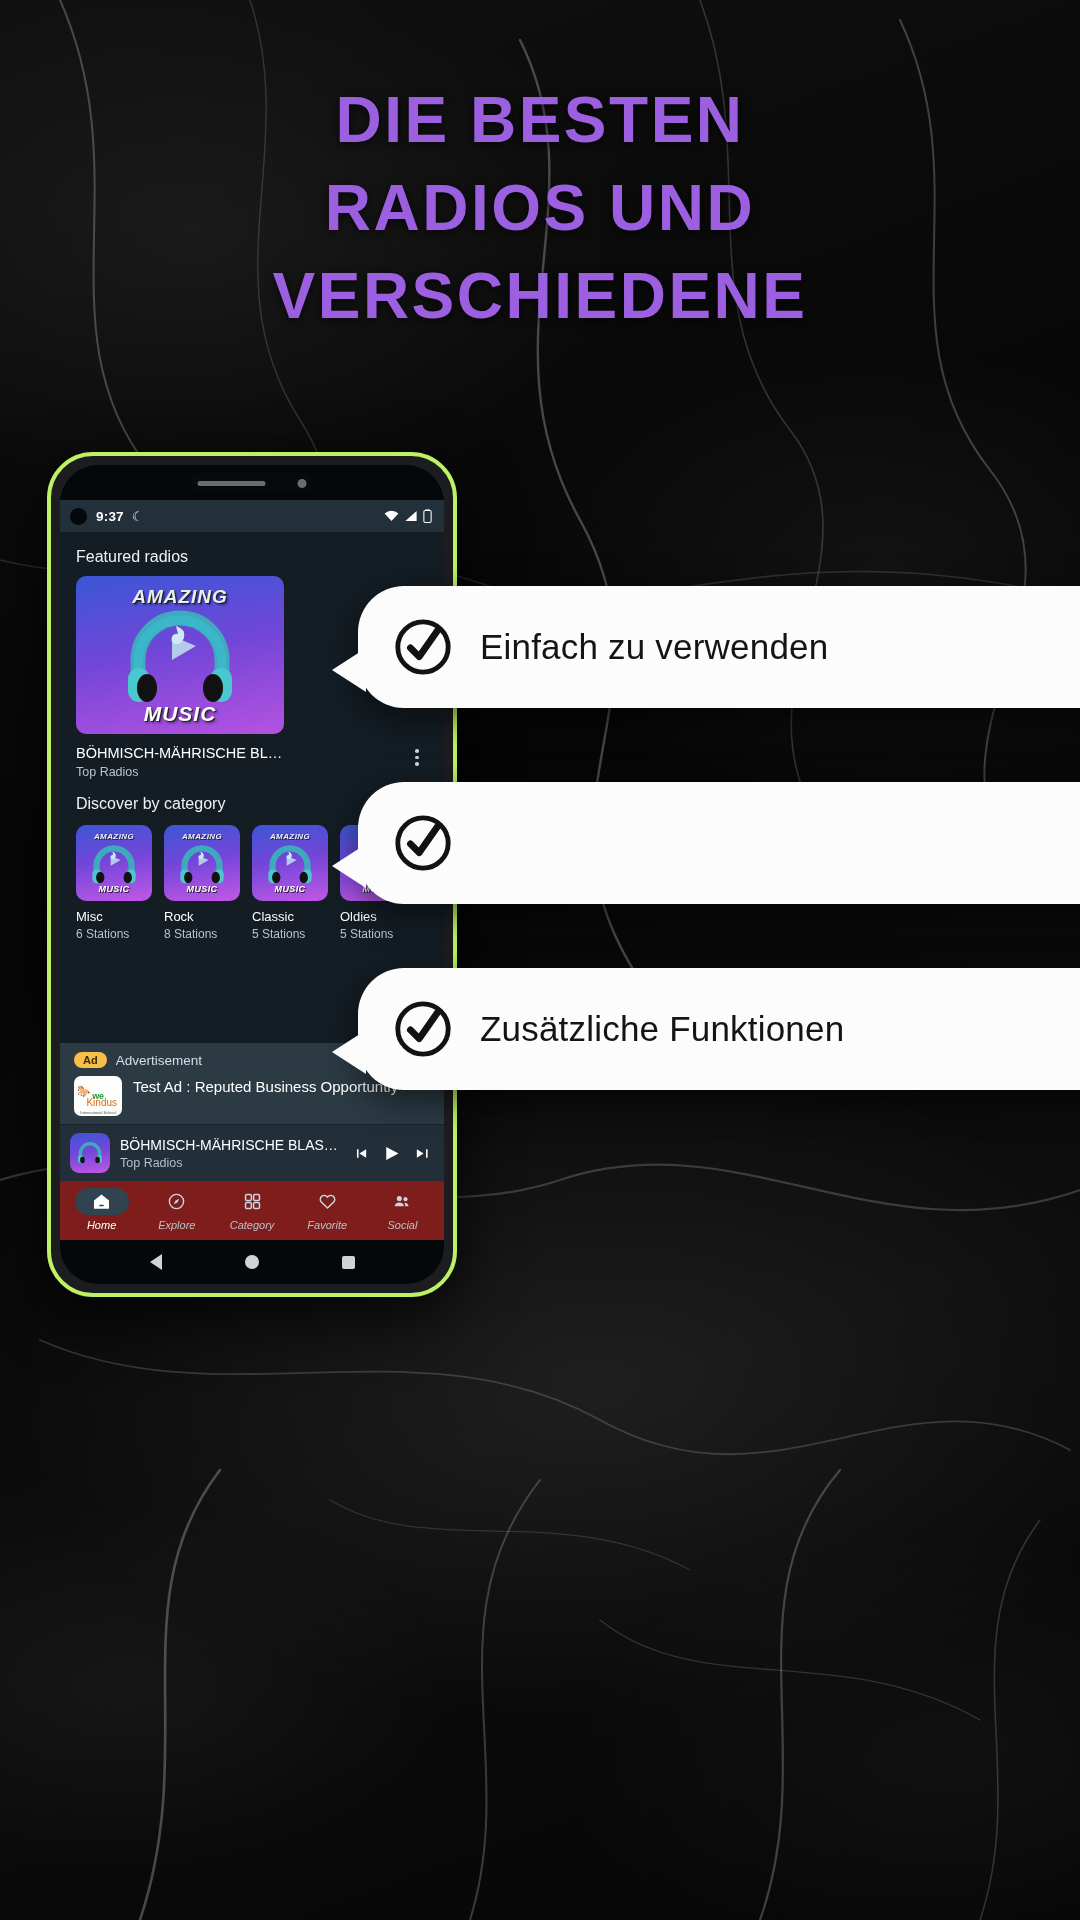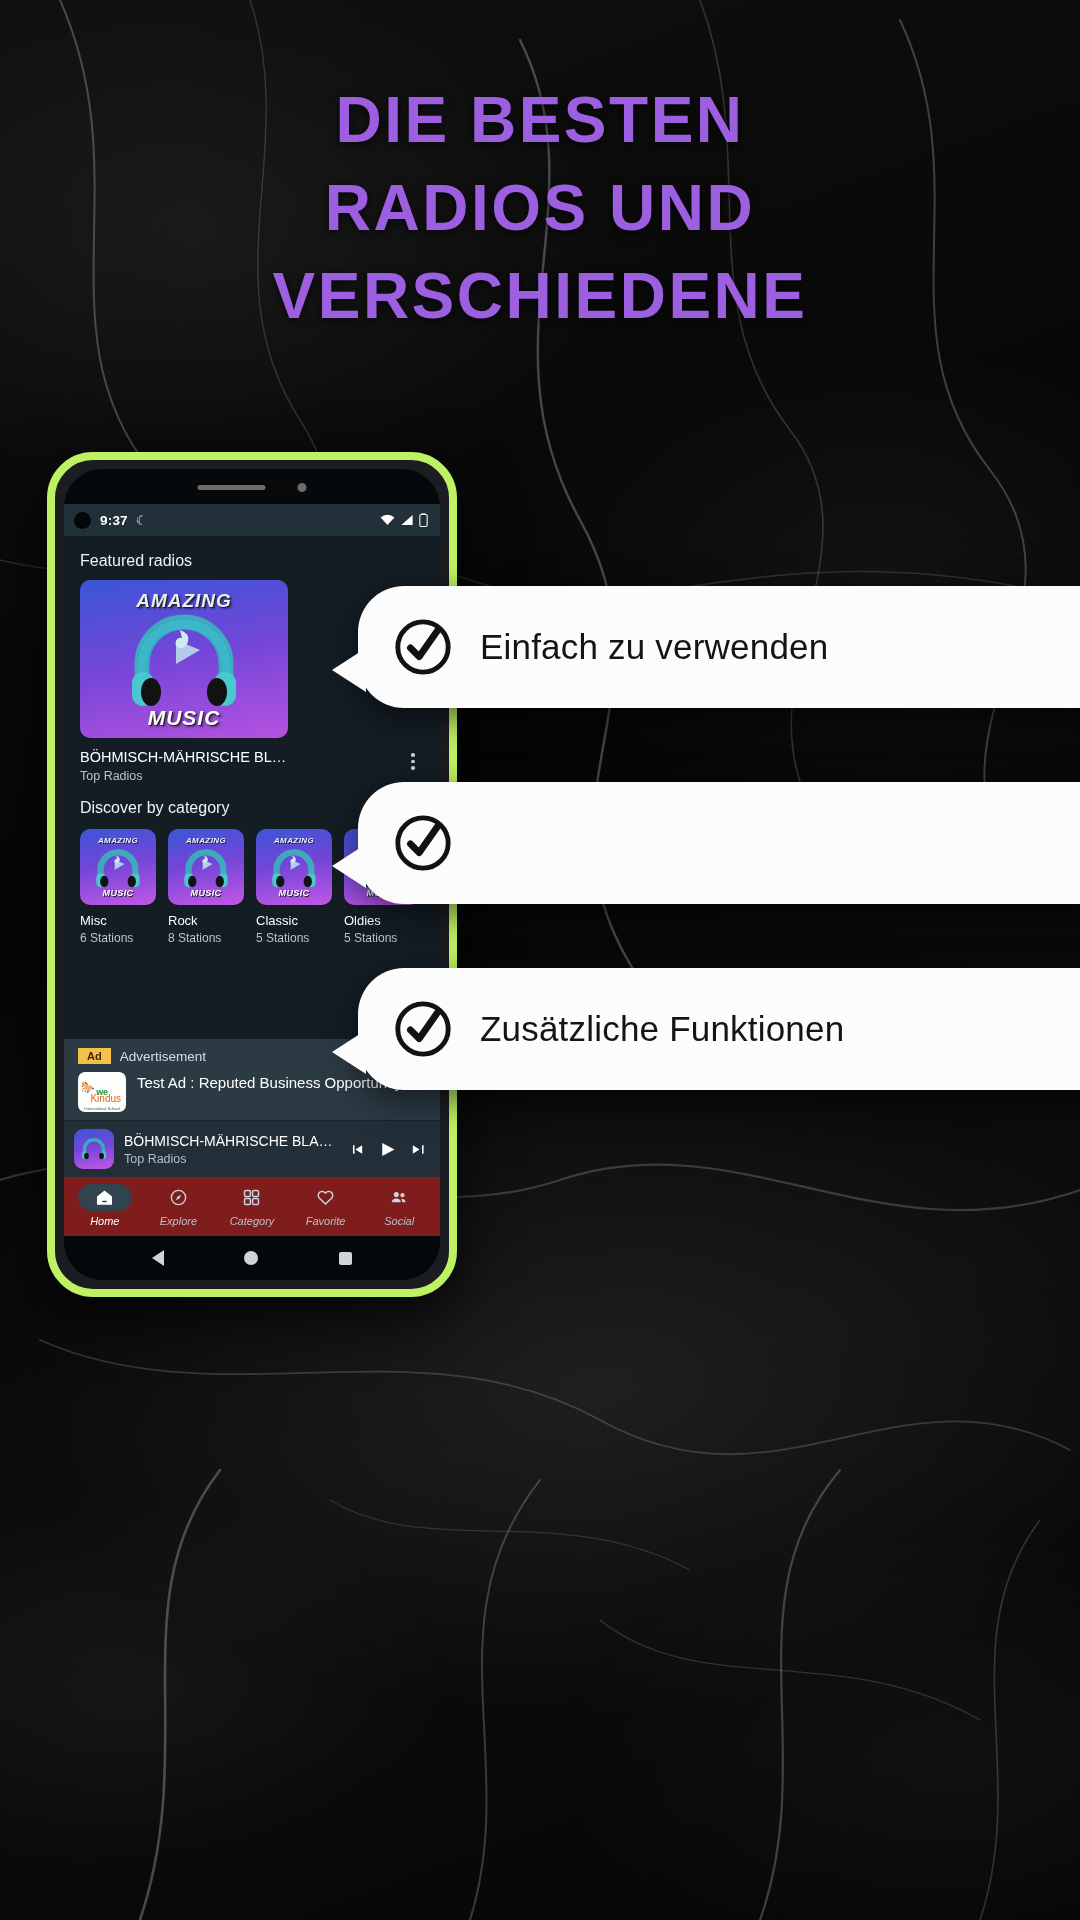--- a/index.html
+++ b/index.html
@@ -34,21 +34,21 @@
     z-index:4;
   }
   .headline span { display:block; }
 
   
   .phone {
     position:absolute; left:47px; top:452px;
     width:410px; height:845px;
     border-radius:46px;
     background:#1c1d20;
-    border:8px solid #bef264;
+    border:4px solid #bef264;
     box-shadow:0 20px 60px rgba(0,0,0,.75);
     padding:9px;
     z-index:5;
   }
   .screen {
     width:100%; height:100%;
     border-radius:38px; overflow:hidden;
     background:#11181d;
     position:relative;
     display:flex; flex-direction:column;
@@ -133,21 +133,21 @@
   }
   .cat .thumb .hpm { position:absolute; left:50%; top:20px; transform:translateX(-50%); }
   .cat-name { color:#fff; font-size:13px; margin-top:8px; white-space:nowrap; overflow:hidden; }
   .cat-cnt { color:#b9c3ca; font-size:12px; margin-top:3px; white-space:nowrap; }
 
   
   .adbox { margin-top:auto; background:#2c3a44; padding:9px 14px 8px 14px; flex:none; }
   .ad-head { display:flex; align-items:center; gap:9px; }
   .ad-badge {
     background:#f6bf4a; color:#3a2a05; font-size:11px; font-weight:bold;
-    border-radius:0; padding:2px 9px;
+    border-radius:8px; padding:2px 9px;
   }
   .ad-label { color:#d7dee3; font-size:13.5px; }
   .ad-body { display:flex; gap:11px; margin-top:8px; align-items:flex-start; }
   .ad-thumb {
     width:48px; height:40px; border-radius:7px; background:#fdfdfb; flex:none;
     position:relative; overflow:hidden; display:flex; align-items:center; justify-content:center;
   }
   .ad-thumb .k1 { font-size:9px; font-weight:bold; color:#169c3a; letter-spacing:-.3px; }
   .ad-thumb .k2 { font-size:10px; font-weight:normal; color:#e06a12; position:absolute; bottom:8px; right:5px; }
   .ad-thumb .k3 { font-size:11px; position:absolute; left:3px; top:9px; }

